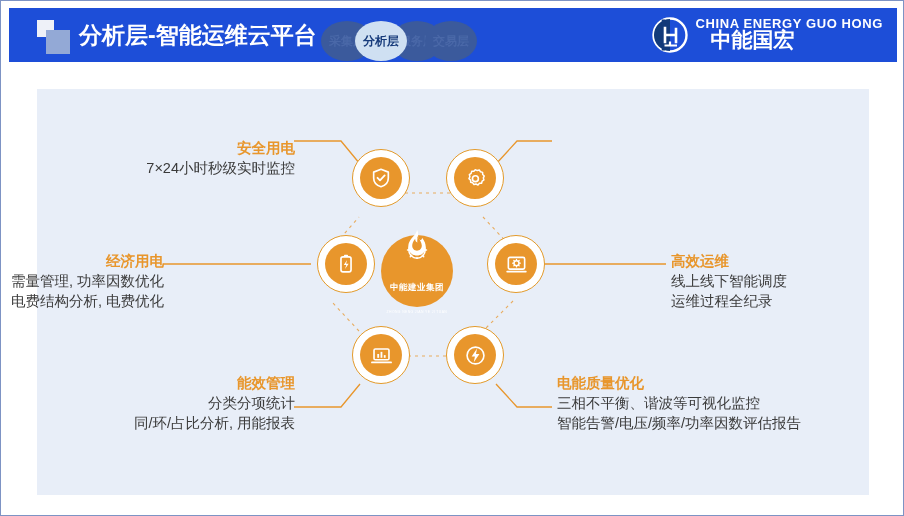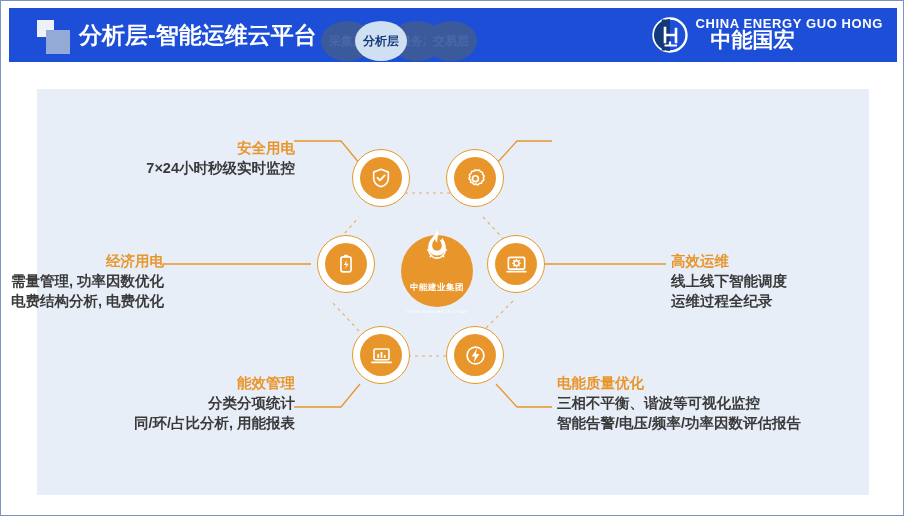--- a/index.html
+++ b/index.html
@@ -116,21 +116,20 @@
   }
   
   .tb{position:absolute;}
   .tb-head{
     font-size:14.5px;font-weight:bold;color:#e8962c;
     line-height:19px;white-space:nowrap;
   }
   .tb-line{
     font-size:14.5px;color:#3a3a3a;line-height:20px;
     white-space:nowrap;
-    font-weight:bold;
   }
   .ta-right{text-align:right;}
   .ta-left{text-align:left;}
 </style>
 </head>
 <body>
 
 <div class="slide">
 
   <div class="header">
@@ -255,21 +254,21 @@
 
   <div class="node" style="left:445px;top:325px;">
     <div class="node-inner">
       <svg width="23" height="23" viewBox="0 0 24 24">
         <circle cx="12" cy="12" r="8.8" fill="none" stroke="#ffffff" stroke-width="1.7"></circle>
         <path d="M13.6 4.8 L8.0 13.0 h3.4 l-1.2 6.0 l5.9 -8.6 h-3.6 Z" fill="#ffffff"></path>
       </svg>
     </div>
   </div>
 
-  <div class="center-logo" style="left:400px;top:234px;gap:18px;">
+  <div class="center-logo" style="left:380px;top:234px;gap:18px;">
     <div class="cl-flame">
       <svg width="34" height="30" viewBox="0 0 34 30">
         <g stroke="#ffffff" stroke-width="1.5" fill="none">
           <circle cx="17" cy="21" r="8.2"></circle>
           <path d="M17 11.5 v2.0 M17 28.5 v2.0 M7.5 21 h2.0 M24.5 21 h2.0
                    M10.3 14.3 l1.4 1.4 M22.3 26.3 l1.4 1.4 M23.7 14.3 l-1.4 1.4 M11.7 26.3 l-1.4 1.4" stroke-linecap="round"></path>
         </g>
         <path d="M17 0.8 c2.4 4.4 0.2 6.6 1.8 9.2 c1.1 1.8 3.3 1.0 3.3 -1.3
                  c2.6 3.2 3.6 6.4 3.6 9.0 c0 5.4 -4.0 8.8 -8.7 8.8 c-4.7 0 -8.7 -3.4 -8.7 -8.8
                  c0 -4.6 3.0 -8.0 5.4 -10.6 c1.9 -2.0 3.0 -4.0 3.3 -6.3 Z" fill="#ffffff"></path>

